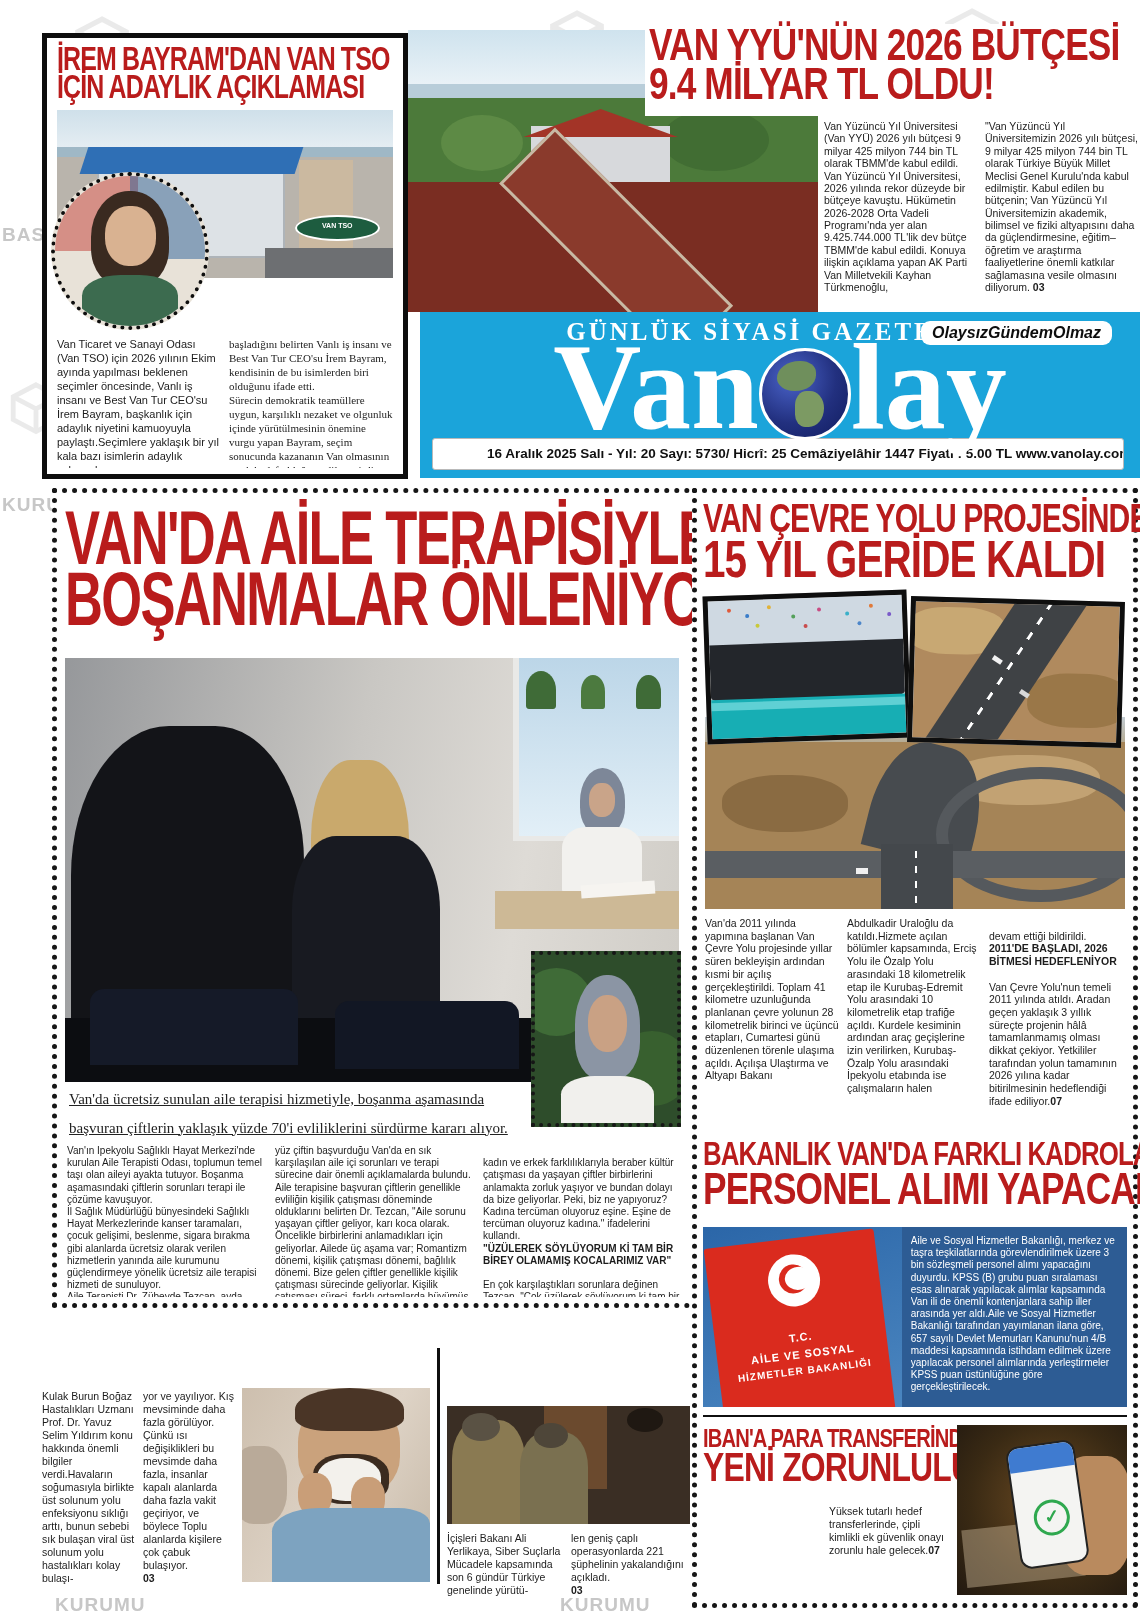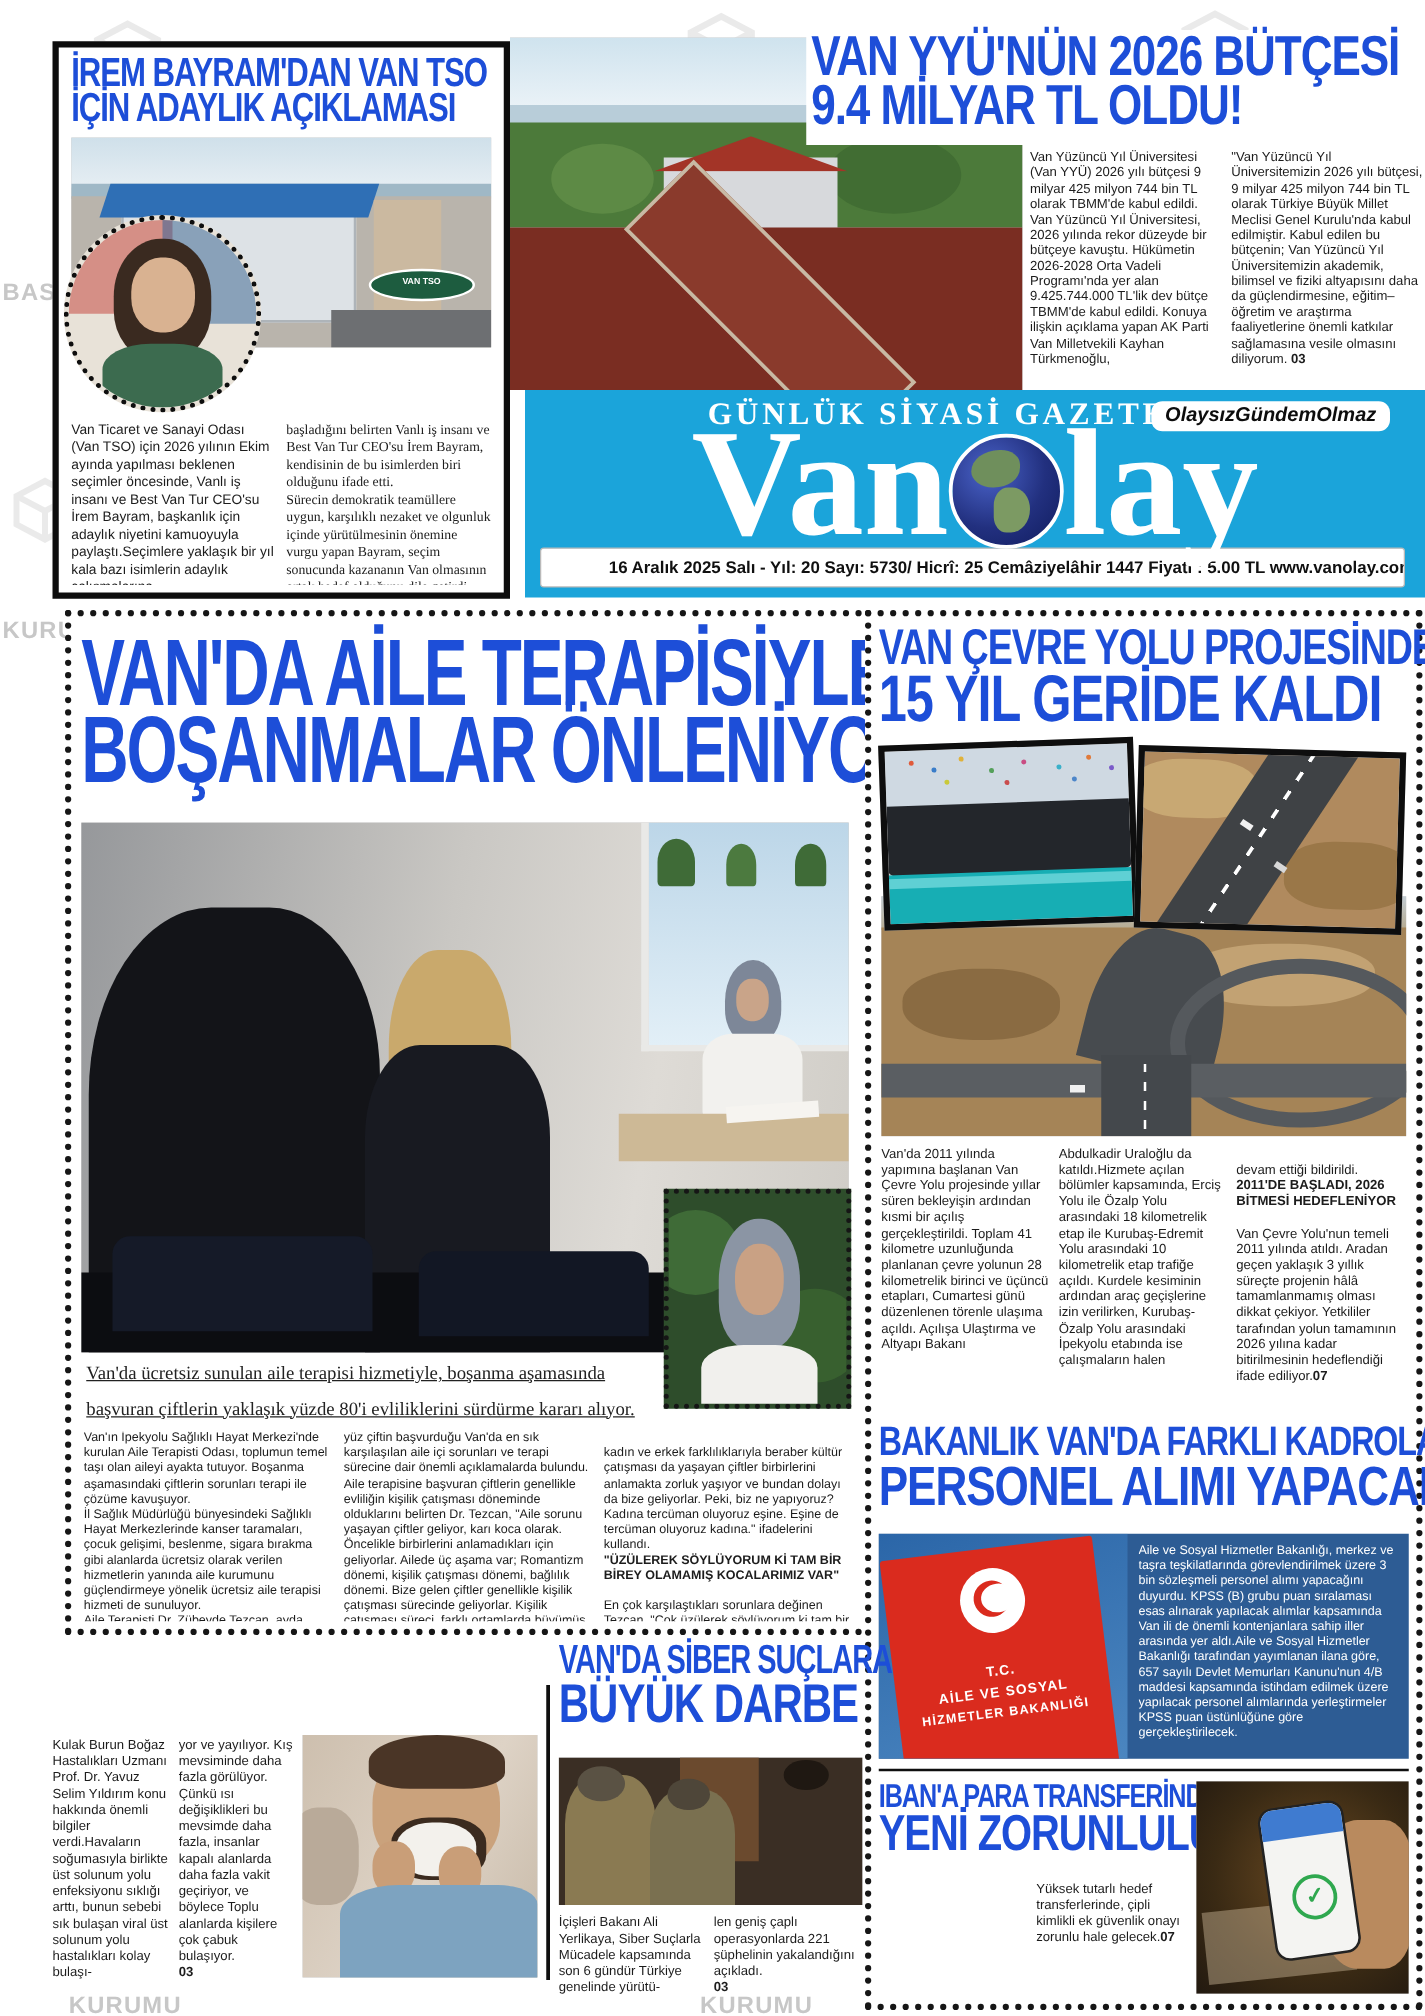--- a/index.html
+++ b/index.html
@@ -4,21 +4,21 @@
 <style>
   html,body{margin:0;padding:0;background:#fff;}
   .page{position:relative;width:1140px;height:1613px;background:#fff;overflow:hidden;
         font-family:"Liberation Sans",sans-serif;color:#161616;}
   .abs{position:absolute;}
   
   .wm{position:absolute;opacity:.35;pointer-events:none;z-index:0;}
   .wmtx{position:absolute;color:#c7c7c7;font-weight:bold;font-size:19px;line-height:1.05;
         letter-spacing:1px;z-index:0;pointer-events:none;white-space:pre-line;}
   
-  .hl{font-weight:bold;color:#1d4ed8;line-height:.96;letter-spacing:-1px;}
+  .hl{font-weight:bold;color:#b91c1c;line-height:.96;letter-spacing:-1px;}
   .cnd{display:inline-block;transform-origin:left top;white-space:nowrap;}
   
   .coltext{position:absolute;font-size:10px;line-height:1.22;color:#1c1c1c;
            white-space:pre-line;overflow:hidden;text-align:left;}
   .pref{font-weight:bold;}
   .subhd{font-weight:bold;}
   
   .solidbox{position:absolute;border:5px solid #0d0d0d;background:#fff;}
   .dotbox{position:absolute;border:5px dotted #161616;background:#fff;}
   .photo{position:absolute;overflow:hidden;background:#ccc;}
@@ -194,21 +194,21 @@
     </div>
     <div class="abs" style="right:14px;top:458px;width:142px;height:168px;border:4px dotted #161616;overflow:hidden;background:#2e4d2b;z-index:3;">
       <div class="abs" style="left:-10%;top:8%;width:50%;height:40%;background:#3f6b37;border-radius:50%;"></div>
       <div class="abs" style="left:55%;top:45%;width:55%;height:45%;background:#38602f;border-radius:50%;"></div>
       <div class="abs" style="left:28%;top:12%;width:46%;height:62%;background:#8b95a4;border-radius:48% 48% 36% 36%;"></div>
       <div class="abs" style="left:37%;top:24%;width:28%;height:34%;background:#c9a184;border-radius:46%;"></div>
       <div class="abs" style="left:18%;top:72%;width:66%;height:30%;background:#f1f0ed;border-radius:36% 36% 0 0;"></div>
     </div>
     <div class="caption" style="left:12px;top:592px;z-index:1;">
       <span>Van'da ücretsiz sunulan aile terapisi hizmetiyle, boşanma aşamasında</span><br>
-      <span>başvuran çiftlerin yaklaşık yüzde 80'i evliliklerini sürdürme kararı alıyor.</span>
+      <span>başvuran çiftlerin yaklaşık yüzde 70'i evliliklerini sürdürme kararı alıyor.</span>
     </div>
     <div class="coltext" style="left:10px;top:652px;width:198px;height:152px;"><span>Van'ın İpekyolu Sağlıklı Hayat Merkezi'nde kurulan Aile Terapisti Odası, toplumun temel taşı olan aileyi ayakta tutuyor. Boşanma aşamasındaki çiftlerin sorunları terapi ile çözüme kavuşuyor.
 İl Sağlık Müdürlüğü bünyesindeki Sağlıklı Hayat Merkezlerinde kanser taramaları, çocuk gelişimi, beslenme, sigara bırakma gibi alanlarda ücretsiz olarak verilen hizmetlerin yanında aile kurumunu güçlendirmeye yönelik ücretsiz aile terapisi hizmeti de sunuluyor.
 Aile Terapisti Dr. Zübeyde Tezcan, ayda yaklaşık</span></div>
     <div class="coltext" style="left:218px;top:652px;width:198px;height:152px;"><span>yüz çiftin başvurduğu Van'da en sık karşılaşılan aile içi sorunları ve terapi sürecine dair önemli açıklamalarda bulundu.
 Aile terapisine başvuran çiftlerin genellikle evliliğin kişilik çatışması döneminde olduklarını belirten Dr. Tezcan, "Aile sorunu yaşayan çiftler geliyor, karı koca olarak. Öncelikle birbirlerini anlamadıkları için geliyorlar. Ailede üç aşama var; Romantizm dönemi, kişilik çatışması dönemi, bağlılık dönemi. Bize gelen çiftler genellikle kişilik çatışması sürecinde geliyorlar. Kişilik çatışması süreci, farklı ortamlarda büyümüş,</span></div>
     <div class="coltext" style="left:426px;top:652px;width:198px;height:152px;">
       <span>kadın ve erkek farklılıklarıyla beraber kültür çatışması da yaşayan çiftler birbirlerini anlamakta zorluk yaşıyor ve bundan dolayı da bize geliyorlar. Peki, biz ne yapıyoruz? Kadına tercüman oluyoruz eşine. Eşine de tercüman oluyoruz kadına." ifadelerini kullandı.</span>
       <div class="subhd">"ÜZÜLEREK SÖYLÜYORUM Kİ TAM BİR BİREY OLAMAMIŞ KOCALARIMIZ VAR"</div>
       <span>En çok karşılaştıkları sorunlara değinen Tezcan, "Çok üzülerek söylüyorum ki tam bir birey olamamış kocalarımız var. Yani evlenmiş, büyümüş ama tam bir birey olamamış. </span>
@@ -308,24 +308,20 @@
       <div class="abs" style="left:40%;top:36%;width:34%;height:22%;background:#f3f1ec;border-radius:45%;"></div>
       <div class="abs" style="left:30%;top:44%;width:18%;height:22%;background:#c99e78;border-radius:45%;"></div>
       <div class="abs" style="left:58%;top:46%;width:18%;height:22%;background:#c99e78;border-radius:45%;"></div>
       <div class="abs" style="left:16%;top:62%;width:84%;height:40%;background:#7da3c0;border-radius:30% 20% 0 0;"></div>
     </div>
   </section>
 
   <div class="vdiv" style="left:437px;top:1348px;height:236px;z-index:1;"></div>
 
   <section class="abs" style="left:447px;top:1314px;width:243px;height:290px;z-index:1;">
-    <div class="hl">
-      <span class="cnd" style="font-size:29px;transform:scale(.8,1.12);">VAN'DA SİBER SUÇLARA</span><br>
-      <span class="cnd" style="font-size:42px;transform:scale(.8,1.04);">BÜYÜK DARBE</span>
-    </div>
     <div class="photo" style="left:0;top:92px;width:243px;height:118px;">
       <div class="abs" style="left:0;top:0;right:0;bottom:0;background:#3a2e24;"></div>
       <div class="abs" style="left:40%;top:0;width:26%;height:70%;background:#6b4a2e;"></div>
       <div class="abs" style="left:2%;top:12%;width:30%;height:92%;background:#8a7a52;border-radius:36% 36% 0 0;"></div>
       <div class="abs" style="left:6%;top:6%;width:16%;height:24%;background:#5a5244;border-radius:50%;"></div>
       <div class="abs" style="left:30%;top:22%;width:28%;height:82%;background:#7a7050;border-radius:36% 36% 0 0;"></div>
       <div class="abs" style="left:36%;top:14%;width:14%;height:22%;background:#4e4639;border-radius:50%;"></div>
       <div class="abs" style="left:74%;top:2%;width:15%;height:20%;background:#1f1812;border-radius:50%;"></div>
     </div>
     <div class="coltext" style="left:0;top:218px;width:116px;height:70px;font-size:10.5px;line-height:1.24;"><span>İçişleri Bakanı Ali Yerlikaya, Siber Suçlarla Mücadele kapsamında son 6 gündür Türkiye genelinde yürütü-</span></div>

